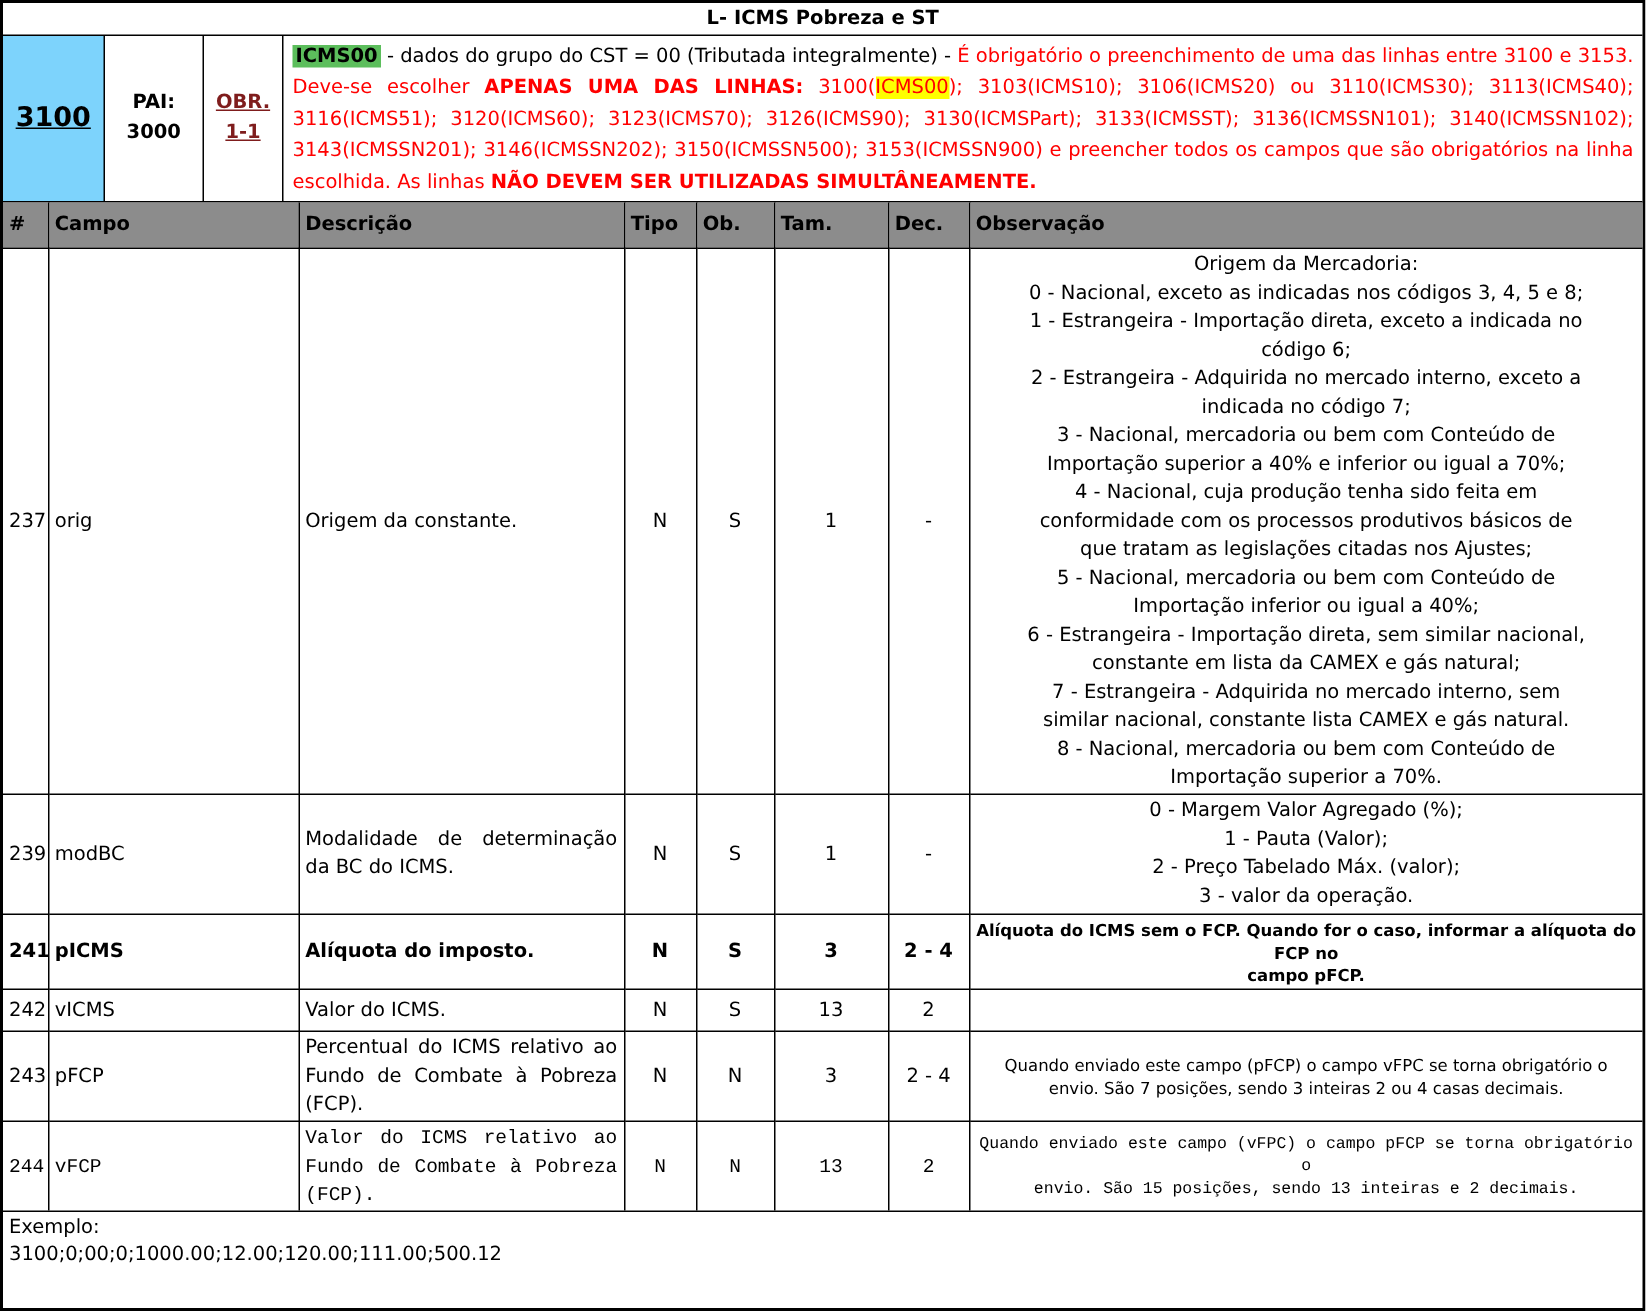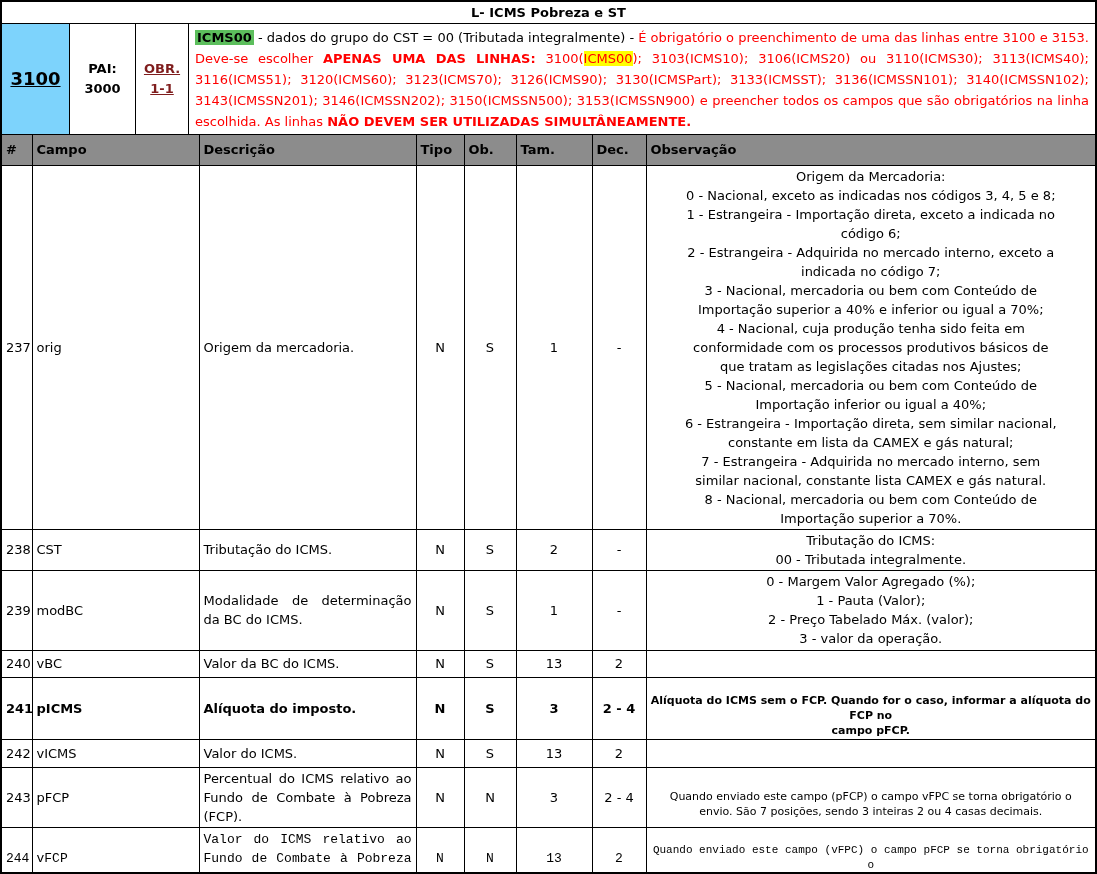--- a/index.html
+++ b/index.html
@@ -38,21 +38,21 @@
   .hl-yellow { background:#ffff00; color:#f00; }
 
   table.spec { border-collapse:collapse; width:100%; table-layout:fixed; border:hidden; }
   table.spec td, table.spec th { border:1px solid #000; padding:1px 4px; vertical-align:middle; overflow:hidden; }
   table.spec th {
     background:#8c8c8c; height:30px; font-size:13px; font-weight:bold; text-align:left;
   }
   th.c, td.c { text-align:center; }
   td.descr { text-align:justify; line-height:19px; }
   td.obs { vertical-align:top; text-align:center; line-height:19px; white-space:pre-line; padding:1px 4px; }
-  td.obs.small { font-size:11px; line-height:15px; padding-top:15px; }
+  td.obs.small { font-size:11px; line-height:15px; padding-top:3px; }
   tr.r237 { height:362px; } tr.r238 { height:36px; } tr.r239 { height:80px; }
   tr.r240 { height:27px; } tr.r241 { height:36px;font-weight:bold; } tr.r242 { height:28px; }
   tr.r243 { height:57px; } tr.r244 { height:46px;font-family:Liberation Mono, monospace; }
 
   .example {
     flex:1; border-top:1px solid #000; padding:2px 4px; line-height:18px; font-size:13px;
   }
 </style>
 </head>
 <body>
@@ -96,21 +96,21 @@
         <th class="c">Ob.</th>
         <th class="c">Tam.</th>
         <th class="c">Dec.</th>
         <th>Observação</th>
       </tr>
     </thead>
     <tbody>
       <tr class="r237">
         <td>237</td>
         <td>orig</td>
-        <td class="descr">Origem da mercadoria.</td>
+        <td class="descr">Origem da constante.</td>
         <td class="c">N</td>
         <td class="c">S</td>
         <td class="c">1</td>
         <td class="c">-</td>
         <td class="obs">Origem da Mercadoria:
 0 - Nacional, exceto as indicadas nos códigos 3, 4, 5 e 8;
 1 - Estrangeira - Importação direta, exceto a indicada no
 código 6;
 2 - Estrangeira - Adquirida no mercado interno, exceto a
 indicada no código 7;
@@ -121,53 +121,32 @@
 que tratam as legislações citadas nos Ajustes;
 5 - Nacional, mercadoria ou bem com Conteúdo de
 Importação inferior ou igual a 40%;
 6 - Estrangeira - Importação direta, sem similar nacional,
 constante em lista da CAMEX e gás natural;
 7 - Estrangeira - Adquirida no mercado interno, sem
 similar nacional, constante lista CAMEX e gás natural.
 8 - Nacional, mercadoria ou bem com Conteúdo de
 Importação superior a 70%.</td>
       </tr>
-      <tr class="r238">
-        <td>238</td>
-        <td>CST</td>
-        <td class="descr">Tributação do ICMS.</td>
-        <td class="c">N</td>
-        <td class="c">S</td>
-        <td class="c">2</td>
-        <td class="c">-</td>
-        <td class="obs">Tributação do ICMS:
-00 - Tributada integralmente.</td>
-      </tr>
       <tr class="r239">
         <td>239</td>
         <td>modBC</td>
         <td class="descr">Modalidade de determinação da BC do ICMS.</td>
         <td class="c">N</td>
         <td class="c">S</td>
         <td class="c">1</td>
         <td class="c">-</td>
         <td class="obs">0 - Margem Valor Agregado (%);
 1 - Pauta (Valor);
 2 - Preço Tabelado Máx. (valor);
 3 - valor da operação.</td>
-      </tr>
-      <tr class="r240">
-        <td>240</td>
-        <td>vBC</td>
-        <td class="descr">Valor da BC do ICMS.</td>
-        <td class="c">N</td>
-        <td class="c">S</td>
-        <td class="c">13</td>
-        <td class="c">2</td>
-        <td class="obs"></td>
       </tr>
       <tr class="r241">
         <td>241</td>
         <td>pICMS</td>
         <td class="descr">Alíquota do imposto.</td>
         <td class="c">N</td>
         <td class="c">S</td>
         <td class="c">3</td>
         <td class="c">2 - 4</td>
         <td class="obs small">Alíquota do ICMS sem o FCP. Quando for o caso, informar a alíquota do FCP no

